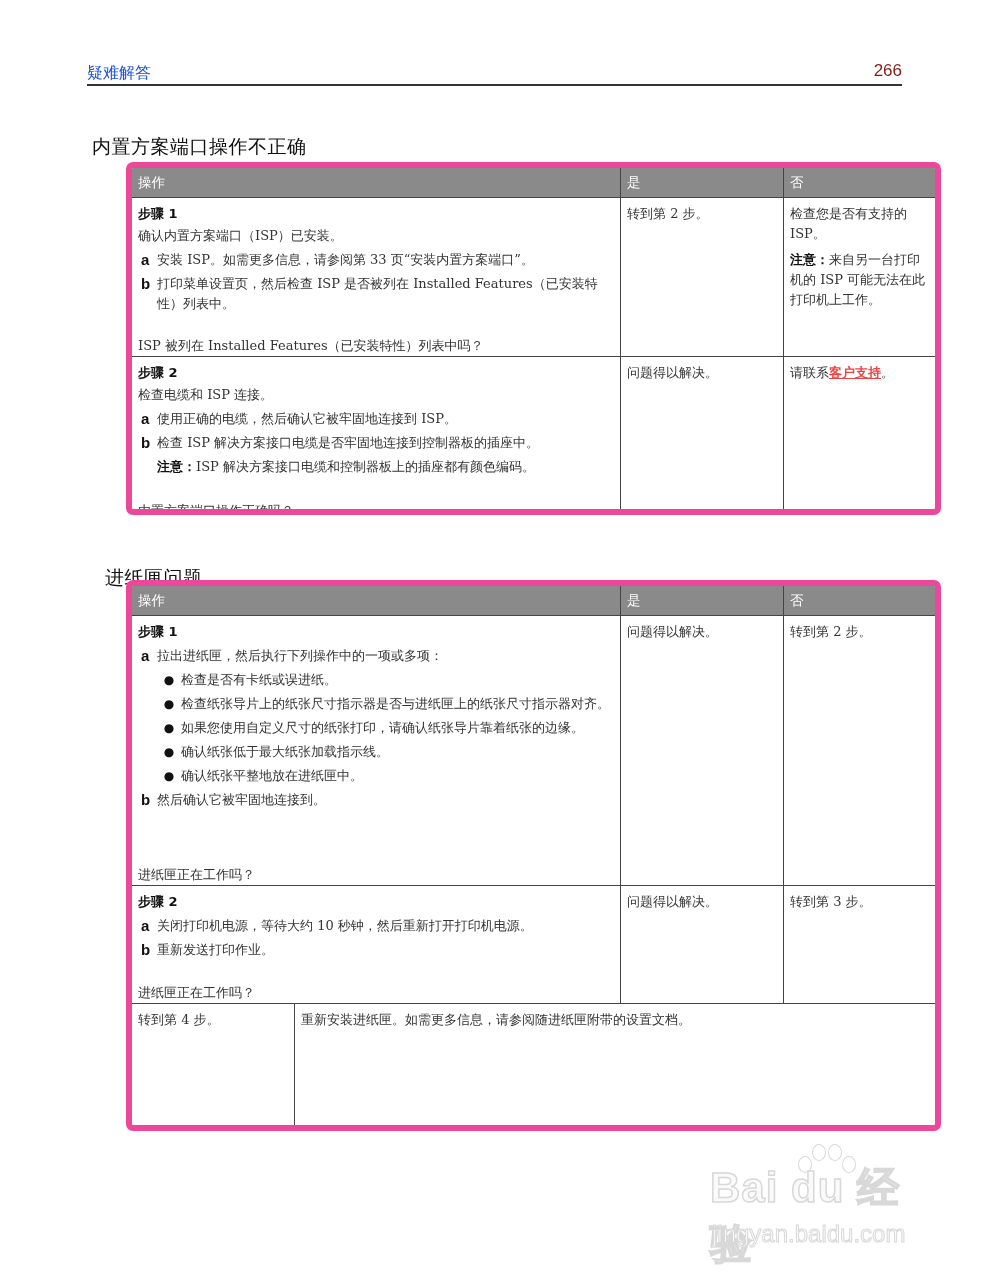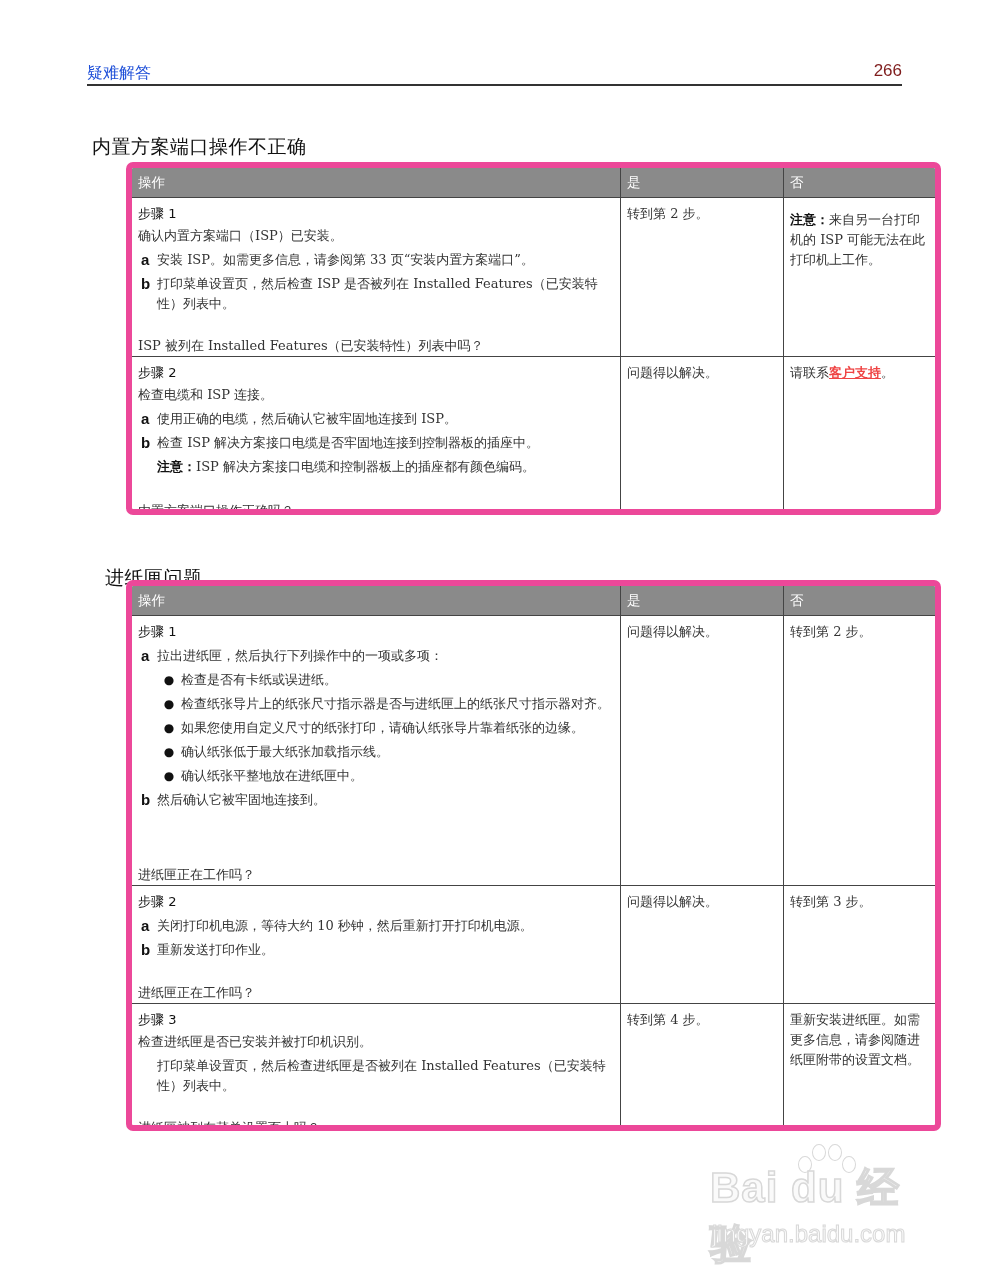--- a/index.html
+++ b/index.html
@@ -38,21 +38,21 @@
   .ts-table .thead div {
     font-size: 13.5px; line-height: 29px; padding-left: 6px; box-sizing: border-box;
     font-family: "DejaVu Serif", serif;
   }
   .col-action { width: 489px; border-right: 1px solid #444; box-sizing: border-box; }
   .col-yes { width: 163px; border-right: 1px solid #444; box-sizing: border-box; }
   .col-no { flex: 1; box-sizing: border-box; }
   .ts-row { display: flex; border-bottom: 1px solid #444; }
   .ts-row:last-child { border-bottom: none; }
   .cell { padding: 6px 6px 4px 6px; font-size: 13px; line-height: 20px; position: relative; box-sizing: border-box; font-family: "DejaVu Serif", serif; color:#333; }
-  .step-title { font-weight: normal; font-family: "DejaVu Sans", sans-serif; color:#111; font-size: 13px; }
+  .step-title { font-weight: bold; font-family: "DejaVu Sans", sans-serif; color:#111; font-size: 13px; }
   .step-desc { margin-top: 2px; }
   .sub { display: flex; margin-top: 4px; }
   .sub .letter { width: 19px; flex: none; font-weight: bold; font-family: "Liberation Sans", sans-serif; font-size: 15px; color: #111; padding-left: 3px; box-sizing: border-box;}
   .sub .txt { flex: 1; }
   .note { margin-left: 19px; margin-top: 4px; }
   .note b { font-weight: bold; color: #111; }
   .bullet { display: flex; margin-top: 4px; margin-left: 19px; }
   .bullet .dot { width: 24px; flex: none; text-align: center; font-size: 12px; color:#111; }
   .bullet .txt { flex: 1; }
   .question { position: absolute; left: 6px; bottom: 0; }
@@ -97,20 +97,21 @@
       <div class="sub">
         <span class="letter">b</span>
         <span class="txt">打印菜单设置页，然后检查 ISP 是否被列在 Installed Features（已安装特性）列表中。</span>
       </div>
       <div class="question">ISP 被列在 Installed Features（已安装特性）列表中吗？</div>
     </div>
     <div class="cell col-yes">
       <span>转到第 2 步。</span>
     </div>
     <div class="cell col-no">
+      <div>检查您是否有支持的 ISP。</div>
       <div class="no-note" style="margin-top:6px;">
         <b>注意：</b><span>来自另一台打印机的 ISP 可能无法在此打印机上工作。</span>
       </div>
     </div>
   </div>
 
   <div class="ts-row" style="height:164px;">
     <div class="cell col-action">
       <div class="step-title">步骤 2</div>
       <div class="step-desc">检查电缆和 ISP 连接。</div>
@@ -201,26 +202,20 @@
     </div>
     <div class="cell col-yes">
       <span>问题得以解决。</span>
     </div>
     <div class="cell col-no">
       <span>转到第 3 步。</span>
     </div>
   </div>
 
   <div class="ts-row" style="height:134px;">
-    <div class="cell col-action">
-      <div class="step-title">步骤 3</div>
-      <div class="step-desc">检查进纸匣是否已安装并被打印机识别。</div>
-      <div class="indent-plain">打印菜单设置页，然后检查进纸匣是否被列在 Installed Features（已安装特性）列表中。</div>
-      <div class="question">进纸匣被列在菜单设置页上吗？</div>
-    </div>
     <div class="cell col-yes">
       <span>转到第 4 步。</span>
     </div>
     <div class="cell col-no">
       <span>重新安装进纸匣。如需更多信息，请参阅随进纸匣附带的设置文档。</span>
     </div>
   </div>
 </div>
 
 <div class="watermark">

